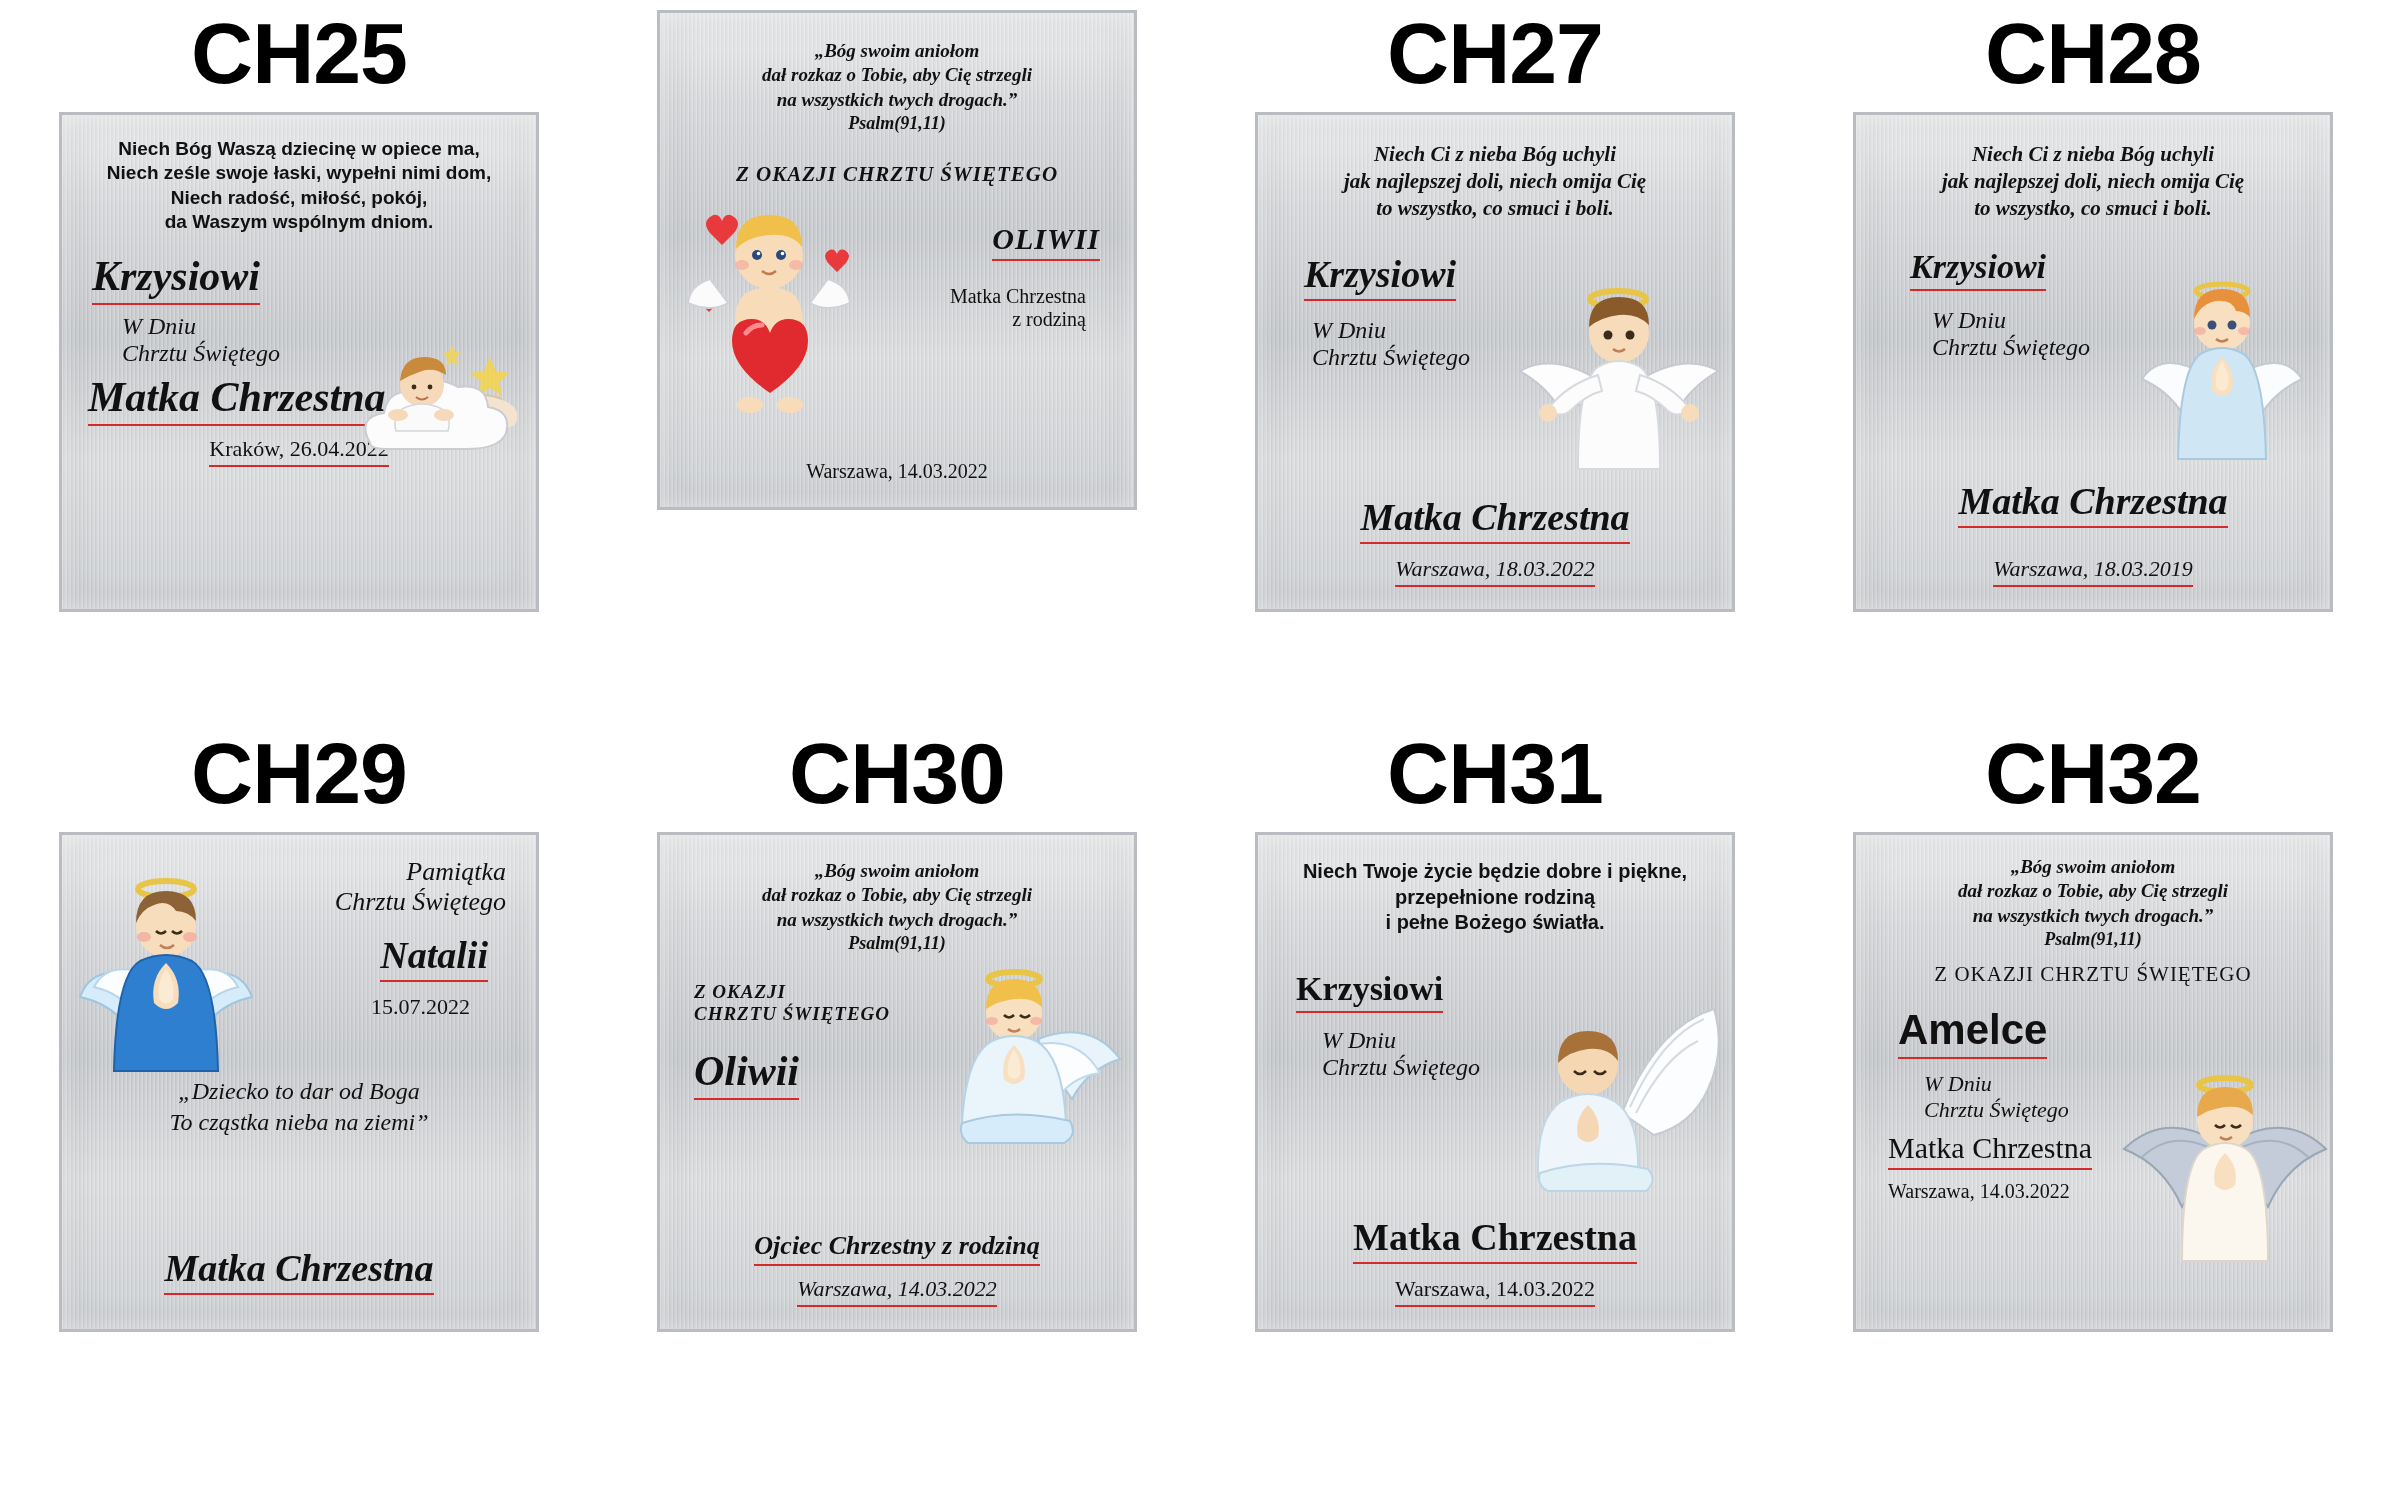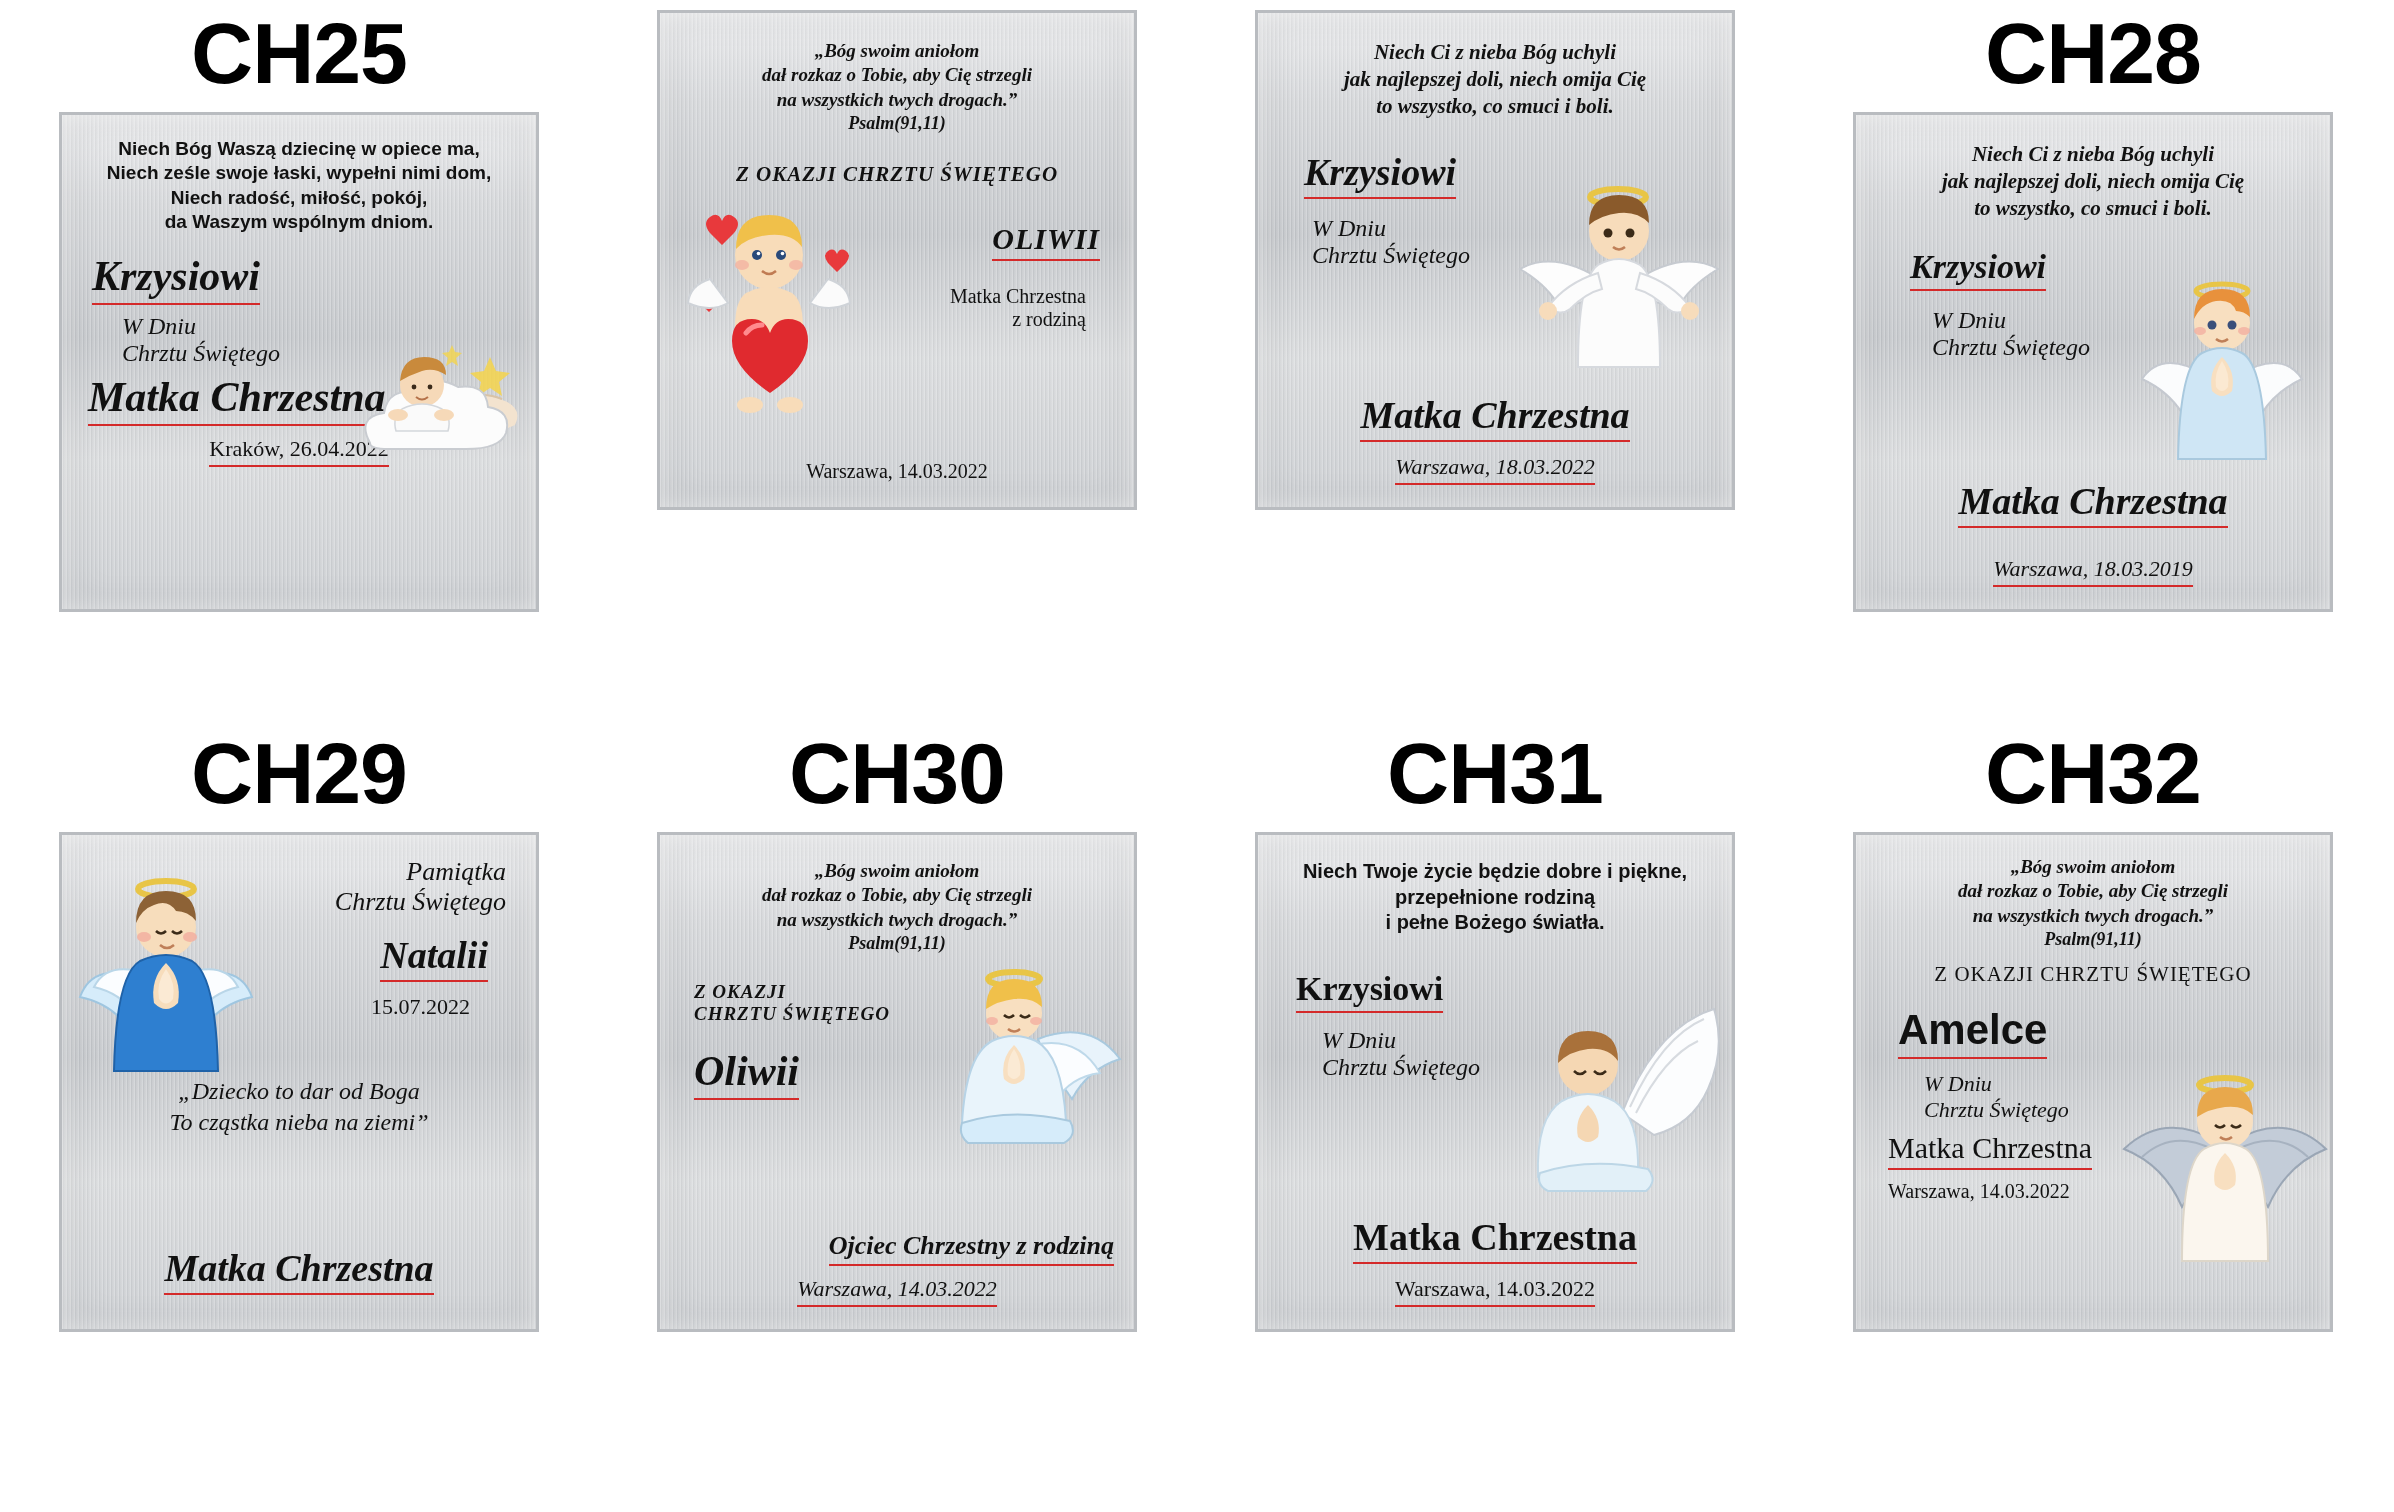--- a/index.html
+++ b/index.html
@@ -128,20 +128,21 @@
             <path d="M90 200 q-38 -26 -38 -52 q0 -22 20 -22 q13 0 18 14 q5 -14 18 -14 q20 0 20 22 q0 26 -38 52z" fill="#e02a2f"></path>
             <path d="M66 140 q6 -8 16 -8" fill="none" stroke="#ff8b8e" stroke-width="5" stroke-linecap="round"></path>
             <ellipse cx="70" cy="212" rx="13" ry="8" fill="#f8dcb9"></ellipse>
             <ellipse cx="110" cy="212" rx="13" ry="8" fill="#f8dcb9"></ellipse>
           </g>
         </svg>
       </div>
     </div>
 
     <div class="cell">
+      <div class="code">CH27</div>
       <div class="plaque">
         <div class="inner" style="padding-top:26px">
           <div class="txt serif-i b s21">Niech Ci z nieba Bóg uchyli</div>
           <div class="txt serif-i b s21">jak najlepszej doli, niech omija Cię</div>
           <div class="txt serif-i b s21">to wszystko, co smuci i boli.</div>
           <div style="height:30px"></div>
           <div style="text-align:left;padding-left:26px">
             <span class="ul-red script s38">Krzysiowi</span>
           </div>
           <div style="text-align:left;padding-left:34px;margin-top:16px">
@@ -273,21 +274,21 @@
           <div class="txt serif-i b s18">Psalm(91,11)</div>
           <div style="height:26px"></div>
           <div style="text-align:left;padding-left:14px">
             <div class="serif-i b s19 caps">Z OKAZJI</div>
             <div class="serif-i b s19 caps">CHRZTU ŚWIĘTEGO</div>
           </div>
           <div style="text-align:left;padding-left:14px;margin-top:22px">
             <span class="ul-red script s42">Oliwii</span>
           </div>
           <div class="spacer"></div>
-          <div style="text-align:right">
+          <div style="text-align:center">
             <span class="ul-red script s26">Ojciec Chrzestny z rodziną</span>
           </div>
           <div style="text-align:center;margin-top:10px">
             <span class="ul-red serif-i s22">Warszawa, 14.03.2022</span>
           </div>
         </div>
         <svg class="art" style="right:4px;top:118px" width="200" height="220" viewBox="0 0 200 220">
           <g>
             <ellipse cx="84" cy="26" rx="26" ry="7" fill="none" stroke="#e8c547" stroke-width="6"></ellipse>
             <path d="M108 86 q52 -20 82 20 q-32 10 -48 40 q-24 -34 -34 -60z" fill="#e8f3fb" stroke="#a9c9de" stroke-width="2"></path>

